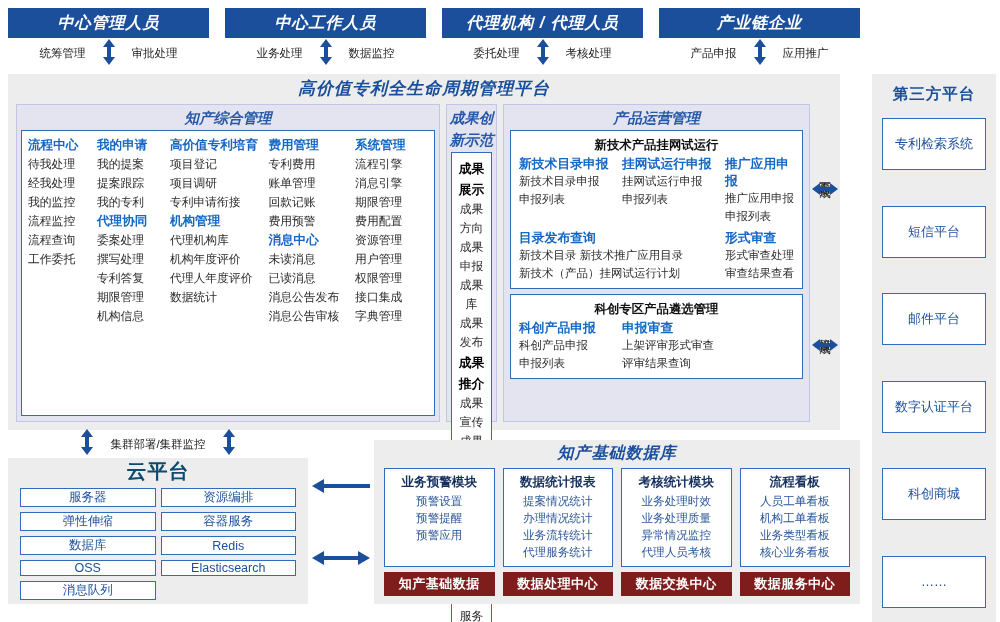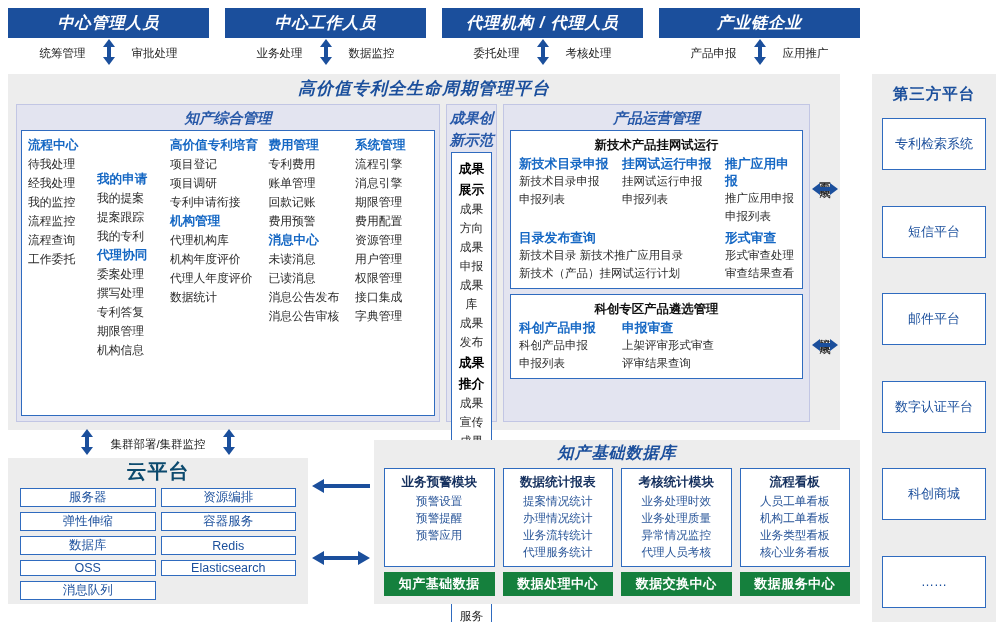--- a/index.html
+++ b/index.html
@@ -40,21 +40,21 @@
   .group-title {
     text-align:center; font-size:14.5px; font-weight:bold; font-style:italic;
     color:#2758a8; line-height:22px; padding:2px 0 1px;
   }
   .group-inner { flex:1; margin:0 4px 5px; border:1.4px solid #2f6bbf; background:#ffffff; padding:5px 6px; }
 
   
   .g-know { width:424px; }
   .cols { display:flex; gap:0px; }
   .col { display:flex; flex-direction:column; }
-  .c1 { width:70px; } .c2 { width:74px;margin-top:34px; } .c3 { width:100px; } .c4 { width:88px; } .c5 { width:74px; }
+  .c1 { width:70px; } .c2 { width:74px; } .c3 { width:100px; } .c4 { width:88px; } .c5 { width:74px; }
   .hd { font-size:12.6px; font-weight:bold; color:#1668c4; line-height:19px; white-space:nowrap; }
   .it { font-size:11.8px; color:#2b2b2b; line-height:19px; white-space:nowrap; }
 
   
   .g-ach { width:96px; }
   .g-ach .group-inner { padding:5px 4px; }
   .ach-hd { font-size:12.8px; font-weight:bold; color:#000000; line-height:21px; text-align:center; }
   .ach-it { font-size:11.8px; color:#2b2b2b; line-height:19px; text-align:center; }
 
   
@@ -103,21 +103,21 @@
   .mid-a2 { position:absolute; left:4px; top:92px; }
 
   
   .db { position:absolute; left:374px; top:440px; width:486px; height:164px; background:#ededed; }
   .db-title { text-align:center; font-size:16px; font-weight:bold; font-style:italic; color:#1b4f9c; line-height:26px; letter-spacing:1px; }
   .db-cols { position:absolute; left:10px; right:10px; top:28px; bottom:8px; display:flex; gap:8px; }
   .db-col { flex:1; display:flex; flex-direction:column; }
   .db-card { flex:1; border:1.3px solid #2f6bbf; background:#ffffff; padding:3px 2px 4px; }
   .db-hd { text-align:center; font-size:12.6px; font-weight:bold; color:#15305e; line-height:20px; }
   .db-it { text-align:center; font-size:11.6px; color:#2a5699; line-height:17px; }
-  .db-foot { margin-top:5px; background:#15803d; color:#ffffff; font-size:13px; font-weight:bold;
+  .db-foot { margin-top:5px; background:#7f1d1d; color:#ffffff; font-size:13px; font-weight:bold;
              text-align:center; line-height:24px; height:24px; letter-spacing:0.5px; }
 </style>
 </head>
 <body>
 
 <div class="root">
 
   <div class="actors" id="actors">
       <div class="actor-col">
         <div class="actor-title">中心管理人员</div>

